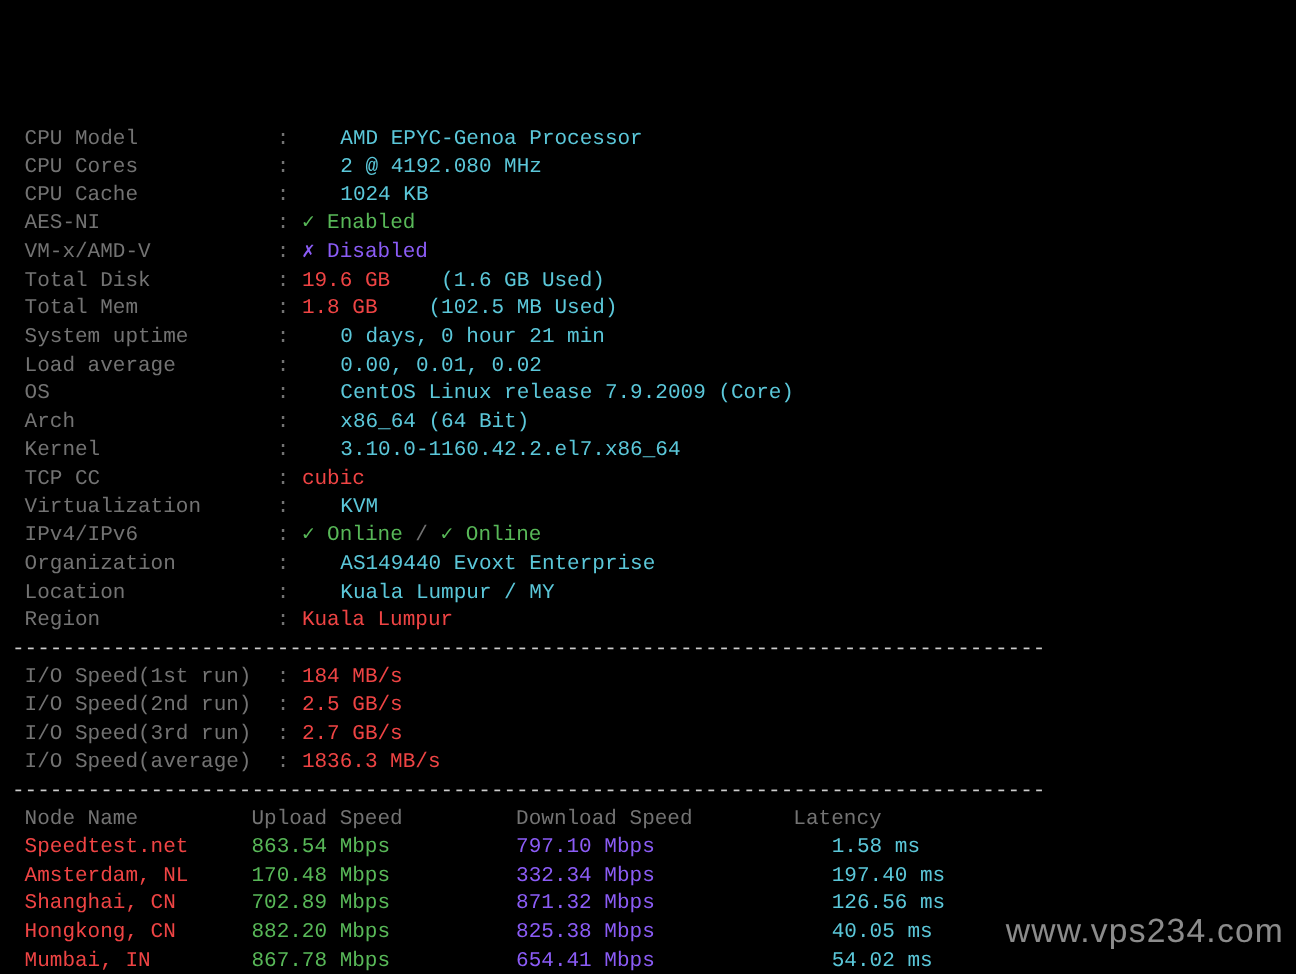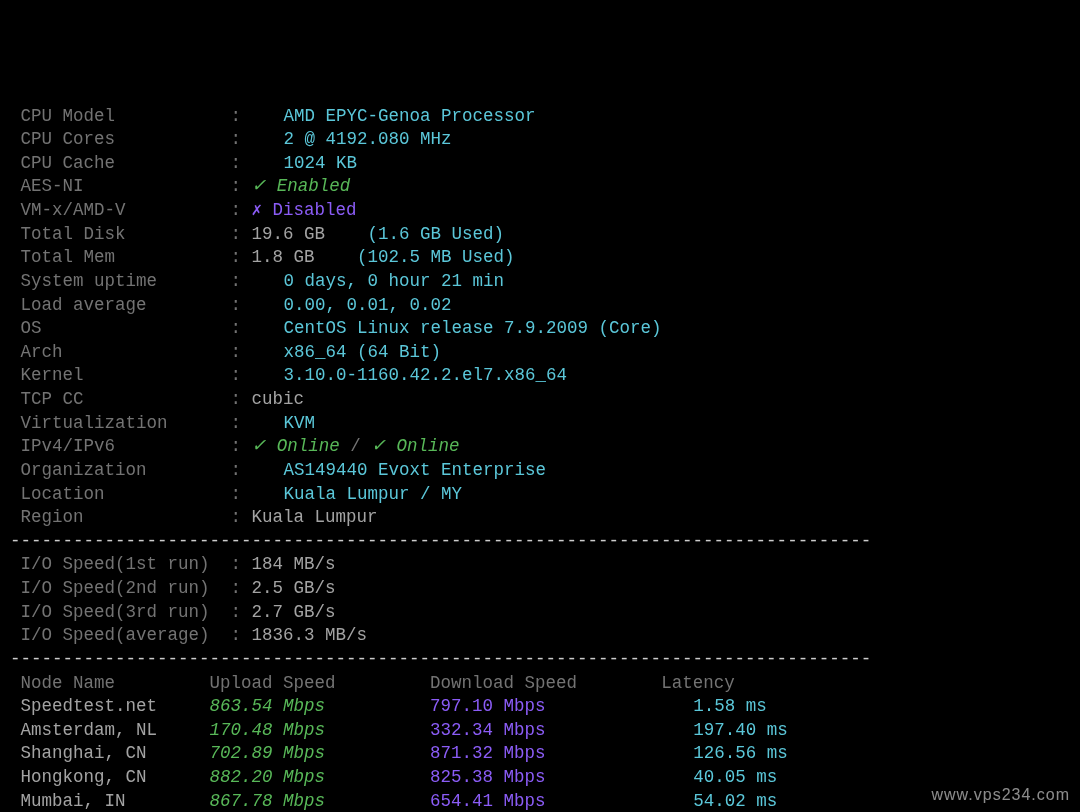--- a/index.html
+++ b/index.html
@@ -6,32 +6,32 @@
     margin: 0;
     padding: 10px;
     background: #000;
     color: #ccc;
     font-family: "Consolas", "Menlo", "Courier New", monospace;
     font-size: 17.5px;
     line-height: 1.35;
     white-space: pre;
   }
   .cyan   { color: #5bc7d9; margin-left: 32px; }
-  .yellow { color: #a3a3a3; text-align: center; }
-  .green  { color: #58b858; font-style: italic; }
+  .yellow { color: #ef4444; text-align: center; }
+  .green  { color: #58b858; }
   .red    { color: #8b5cf6; }
   .grey   { color: #737373; }
   .dash   { color: #ccc; }
   .watermark {
     position: fixed;
-    bottom: 6px;
+    bottom: 17px;
     right: 10px;
     color: rgba(255,255,255,0.55);
     font-family: sans-serif;
-    font-size: 16px;
+    font-size: 28px;
     letter-spacing: 1px;
   }
 </style>
 </head>
 <body>
 
 
 
 <div id="term"><div><span class="grey"> CPU Model           </span><span class="grey">: </span><span class="cyan">AMD EPYC-Genoa Processor</span></div><div><span class="grey"> CPU Cores           </span><span class="grey">: </span><span class="cyan">2 @ 4192.080 MHz</span></div><div><span class="grey"> CPU Cache           </span><span class="grey">: </span><span class="cyan">1024 KB</span></div><div><span class="grey"> AES-NI              </span><span class="grey">: </span><span class="green">✓ Enabled</span></div><div><span class="grey"> VM-x/AMD-V          </span><span class="grey">: </span><span class="red">✗ Disabled</span></div><div><span class="grey"> Total Disk          </span><span class="grey">: </span><span class="yellow">19.6 GB</span><span class="cyan"> (1.6 GB Used)</span></div><div><span class="grey"> Total Mem           </span><span class="grey">: </span><span class="yellow">1.8 GB</span><span class="cyan"> (102.5 MB Used)</span></div><div><span class="grey"> System uptime       </span><span class="grey">: </span><span class="cyan">0 days, 0 hour 21 min</span></div><div><span class="grey"> Load average        </span><span class="grey">: </span><span class="cyan">0.00, 0.01, 0.02</span></div><div><span class="grey"> OS                  </span><span class="grey">: </span><span class="cyan">CentOS Linux release 7.9.2009 (Core)</span></div><div><span class="grey"> Arch                </span><span class="grey">: </span><span class="cyan">x86_64 (64 Bit)</span></div><div><span class="grey"> Kernel              </span><span class="grey">: </span><span class="cyan">3.10.0-1160.42.2.el7.x86_64</span></div><div><span class="grey"> TCP CC              </span><span class="grey">: </span><span class="yellow">cubic</span></div><div><span class="grey"> Virtualization      </span><span class="grey">: </span><span class="cyan">KVM</span></div><div><span class="grey"> IPv4/IPv6           </span><span class="grey">: </span><span class="green">✓ Online</span><span class="grey"> / </span><span class="green">✓ Online</span></div><div><span class="grey"> Organization        </span><span class="grey">: </span><span class="cyan">AS149440 Evoxt Enterprise</span></div><div><span class="grey"> Location            </span><span class="grey">: </span><span class="cyan">Kuala Lumpur / MY</span></div><div><span class="grey"> Region              </span><span class="grey">: </span><span class="yellow">Kuala Lumpur</span></div><div><span class="dash">----------------------------------------------------------------------------------</span></div><div><span class="grey"> I/O Speed(1st run) </span><span class="grey"> : </span><span class="yellow">184 MB/s</span></div><div><span class="grey"> I/O Speed(2nd run) </span><span class="grey"> : </span><span class="yellow">2.5 GB/s</span></div><div><span class="grey"> I/O Speed(3rd run) </span><span class="grey"> : </span><span class="yellow">2.7 GB/s</span></div><div><span class="grey"> I/O Speed(average) </span><span class="grey"> : </span><span class="yellow">1836.3 MB/s</span></div><div><span class="dash">----------------------------------------------------------------------------------</span></div><div><span class="grey"> Node Name         </span><span class="grey">Upload Speed         </span><span class="grey">Download Speed        </span><span class="grey">Latency</span></div><div><span class="yellow"> Speedtest.net     </span><span class="green">863.54 Mbps          </span><span class="red">797.10 Mbps           </span><span class="cyan">1.58 ms</span></div><div><span class="yellow"> Amsterdam, NL     </span><span class="green">170.48 Mbps          </span><span class="red">332.34 Mbps           </span><span class="cyan">197.40 ms</span></div><div><span class="yellow"> Shanghai, CN      </span><span class="green">702.89 Mbps          </span><span class="red">871.32 Mbps           </span><span class="cyan">126.56 ms</span></div><div><span class="yellow"> Hongkong, CN      </span><span class="green">882.20 Mbps          </span><span class="red">825.38 Mbps           </span><span class="cyan">40.05 ms</span></div><div><span class="yellow"> Mumbai, IN        </span><span class="green">867.78 Mbps          </span><span class="red">654.41 Mbps           </span><span class="cyan">54.02 ms</span></div></div>
 

